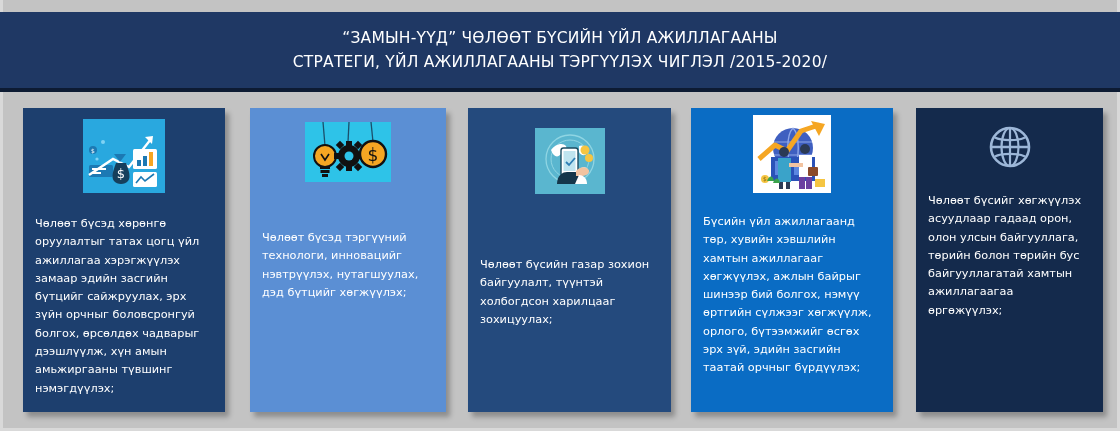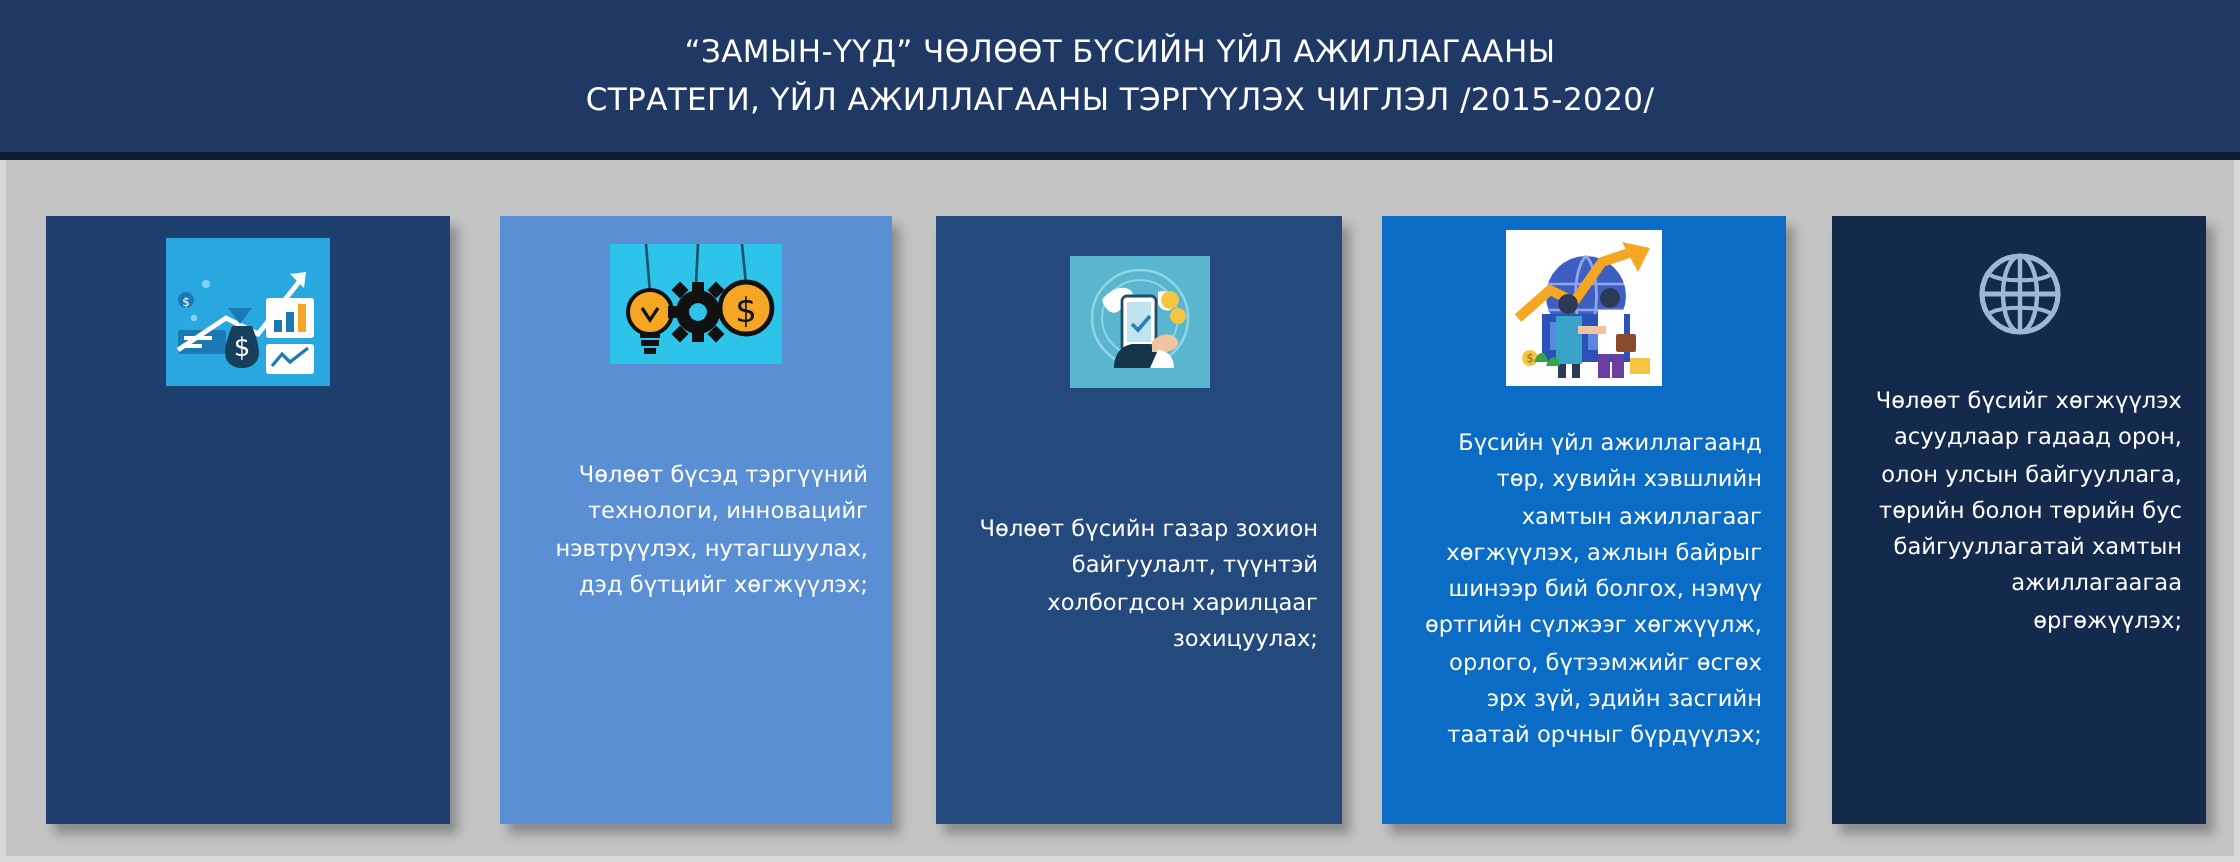--- a/index.html
+++ b/index.html
@@ -19,21 +19,21 @@
     height: 431px;
     background: #c3c3c3;
     box-sizing: border-box;
     border-left: 3px solid #d9d9d9;
     border-right: 3px solid #d9d9d9;
     border-bottom: 3px solid #d9d9d9;
   }
   .header {
     position: absolute;
     left: -3px;
-    top: 0;
+    top: 12px;
     width: 1120px;
     height: 80px;
     background: #1f3864;
     border-bottom: 4px solid #0d1b33;
     box-sizing: border-box;
     display: flex;
     align-items: center;
     justify-content: center;
   }
   .header-title {
@@ -62,21 +62,21 @@
     align-items: center;
     overflow: hidden;
   }
   .card-icon {
     flex: 0 0 auto;
   }
   .card-text {
     color: #ffffff;
     font-size: 11.3px;
     line-height: 1.62;
-    text-align: right;
+    text-align: left;
     padding: 0 12px;
   }
 
   
   #card-0 { left: 20px;  width: 202px; height: 304px; background: #1d3f6e; }
   #card-1 { left: 247px; width: 196px; height: 304px; background: #5b8fd4; }
   #card-2 { left: 465px; width: 203px; height: 304px; background: #244a7d; }
   #card-3 { left: 688px; width: 202px; height: 304px; background: #0a6cc4; }
   #card-4 { left: 913px; width: 187px; height: 304px; background: #142a4c; }
 
@@ -123,20 +123,21 @@
           <path d="M33 44 C30 52, 28 58, 31 62 C34 66, 42 66, 45 62 C48 58, 46 52, 43 44 Z" fill="#163f5c"></path>
           <text x="38" y="59" font-size="13" fill="#ffffff" text-anchor="middle" font-family="DejaVu Sans, sans-serif">$</text>
           <rect x="50" y="30" width="24" height="20" rx="1.5" fill="#ffffff"></rect>
           <rect x="54" y="41" width="4" height="6" fill="#1c79b3"></rect>
           <rect x="60" y="37" width="4" height="10" fill="#1c79b3"></rect>
           <rect x="66" y="33" width="4" height="14" fill="#f5a623"></rect>
           <rect x="50" y="53" width="24" height="15" rx="1.5" fill="#ffffff"></rect>
           <path d="M53 64 L58 58 L62 62 L71 55" stroke="#1c79b3" stroke-width="1.6" fill="none"></path>
         </svg>
       </div>
+      <div class="card-text">Чөлөөт бүсэд хөрөнгө оруулалтыг татах цогц үйл ажиллагаа хэрэгжүүлэх замаар эдийн засгийн бүтцийг сайжруулах, эрх зүйн орчныг боловсронгуй болгох, өрсөлдөх чадварыг дээшлүүлж, хүн амын амьжиргааны түвшинг нэмэгдүүлэх;</div>
     </div>
 
     <div class="card" id="card-1">
       <div class="card-icon">
         <svg class="icon-tile" width="86" height="60" viewBox="0 0 86 60" aria-hidden="true">
           <rect x="0" y="0" width="86" height="60" fill="#2ec3e8"></rect>
           <path d="M18 0 L20 24" stroke="#1b4f6b" stroke-width="1.3"></path>
           <path d="M44 0 L43 20" stroke="#1b4f6b" stroke-width="1.3"></path>
           <path d="M66 0 L68 20" stroke="#1b4f6b" stroke-width="1.3"></path>
           <circle cx="20" cy="34" r="11" fill="#f5a623" stroke="#111111" stroke-width="2"></circle>

